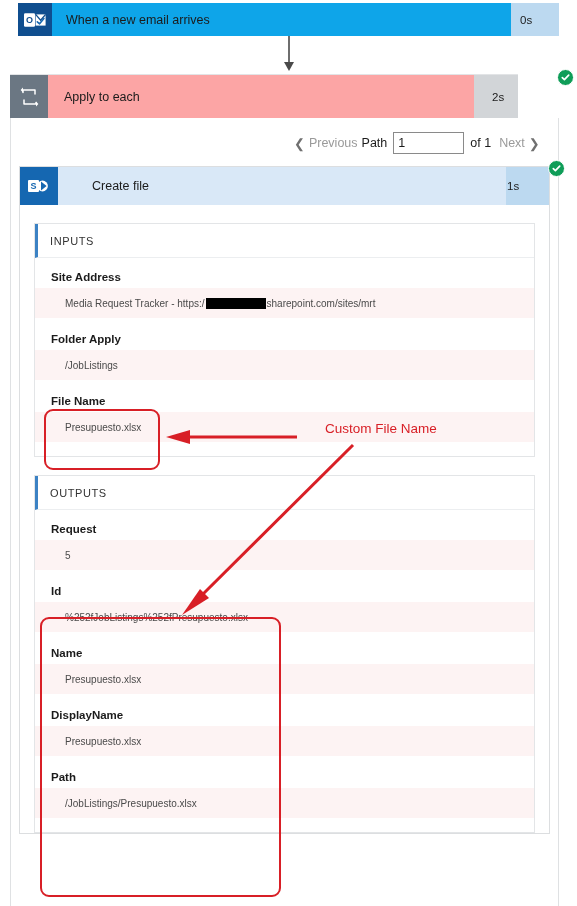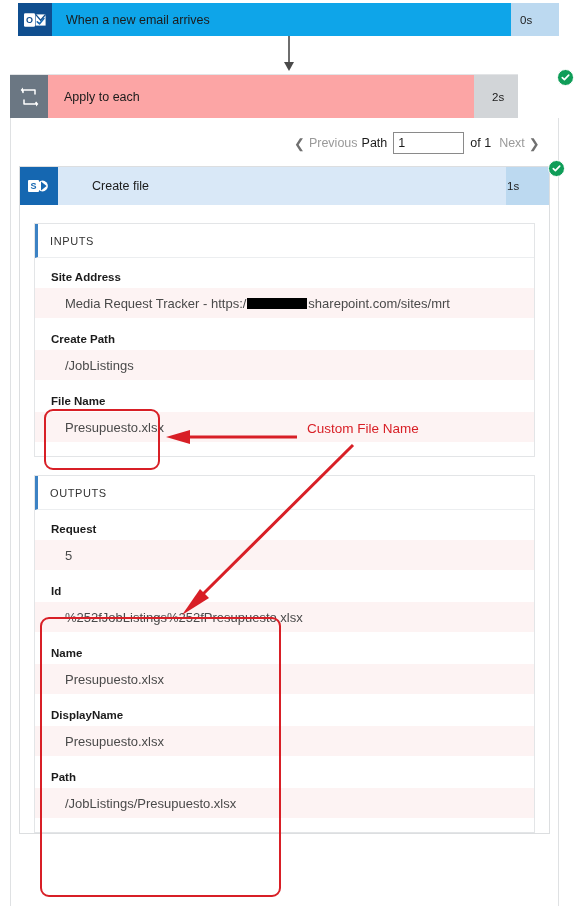--- a/index.html
+++ b/index.html
@@ -186,21 +186,21 @@
     font-size: 11.5px;
     font-weight: bold;
     color: #1b1b1b;
     padding: 4px 0 5px 16px;
   }
   .field-value {
     background: #fdf3f3;
     min-height: 30px;
     display: flex; align-items: center;
     padding-left: 30px;
-    font-size: 13px;
+    font-size: 10px;
     color: #4a4a4a;
     margin-bottom: 2px;
   }
   .redact {
     display: inline-block;
     width: 60px; height: 11px;
     background: #000000;
     vertical-align: -1px;
     margin: 0 1px;
   }
@@ -310,21 +310,21 @@
       <div class="field">
         <div class="field-label">Site Address</div>
         <div class="field-value">
           <span>Media Request Tracker - https:/</span>
             <span class="redact"></span>
             <span>sharepoint.com/sites/mrt</span>
         </div>
       </div>
 
       <div class="field">
-        <div class="field-label">Create Path</div>
+        <div class="field-label">Folder Apply</div>
         <div class="field-value">/JobListings</div>
       </div>
 
       <div class="field">
         <div class="field-label">File Name</div>
         <div class="field-value">Presupuesto.xlsx</div>
       </div>
       <div style="height:12px"></div>
     </div>
 
@@ -351,21 +351,21 @@
         <div class="field-label">Path</div>
         <div class="field-value">/JobListings/Presupuesto.xlsx</div>
       </div>
       <div style="height:12px"></div>
     </div>
   </div>
 
   <div class="anno-box" style="left:44px; top:409px; width:116px; height:61px;"></div>
   <div class="anno-box" style="left:40px; top:617px; width:241px; height:280px;"></div>
 
-  <div class="anno-text" style="left:307px; top:421px;">Custom File Name</div>
+  <div class="anno-text" style="left:325px; top:421px;">Custom File Name</div>
 
   <svg class="anno-svg">
 
     <line x1="297" y1="437" x2="184" y2="437" stroke="#d81f26" stroke-width="3"></line>
     <path d="M166 437 L190 430 L190 444 Z" fill="#d81f26"></path>
 
     <line x1="353" y1="445" x2="197" y2="600" stroke="#d81f26" stroke-width="3"></line>
     <path d="M182 615 L200 589 L209 598 Z" fill="#d81f26"></path>
   </svg>
 

